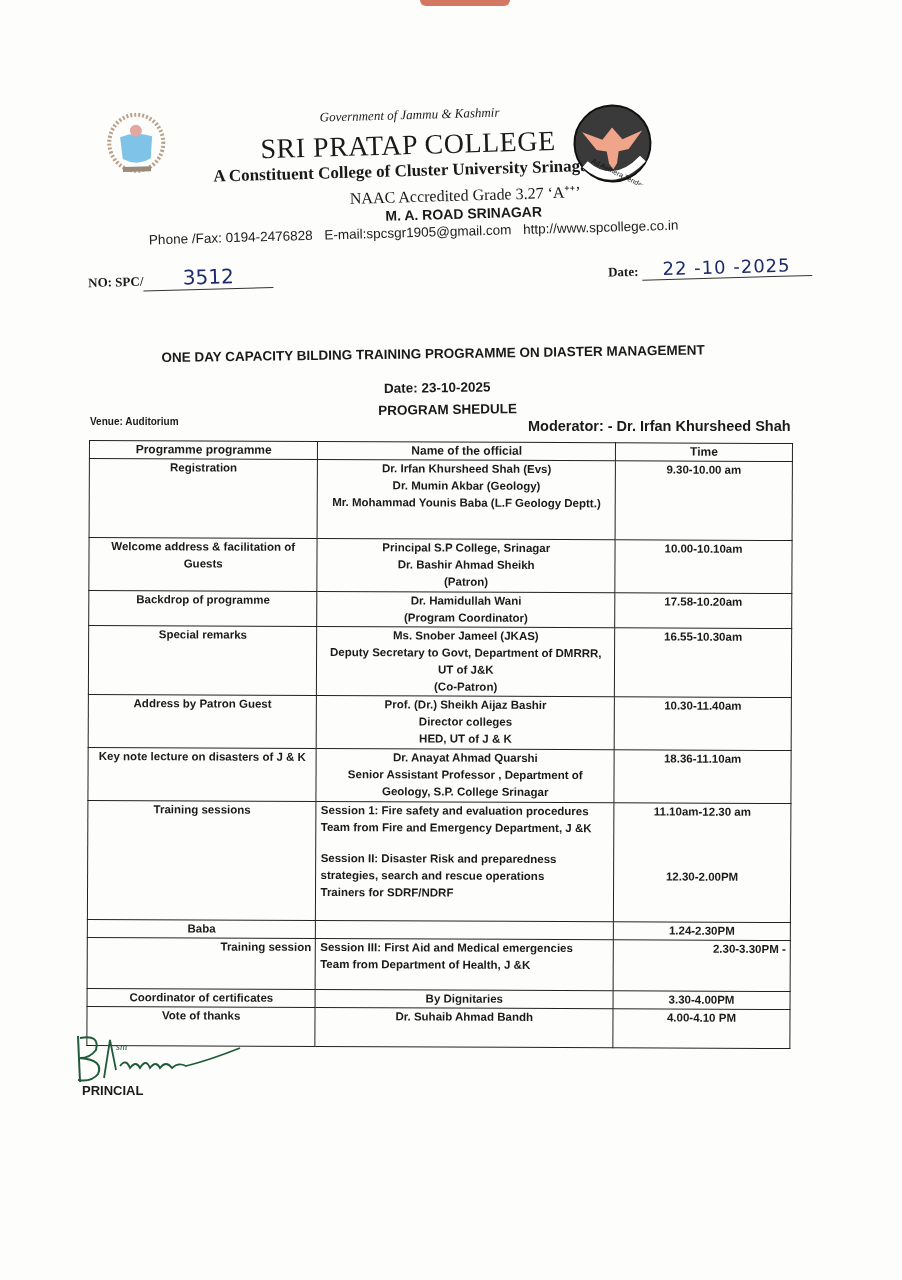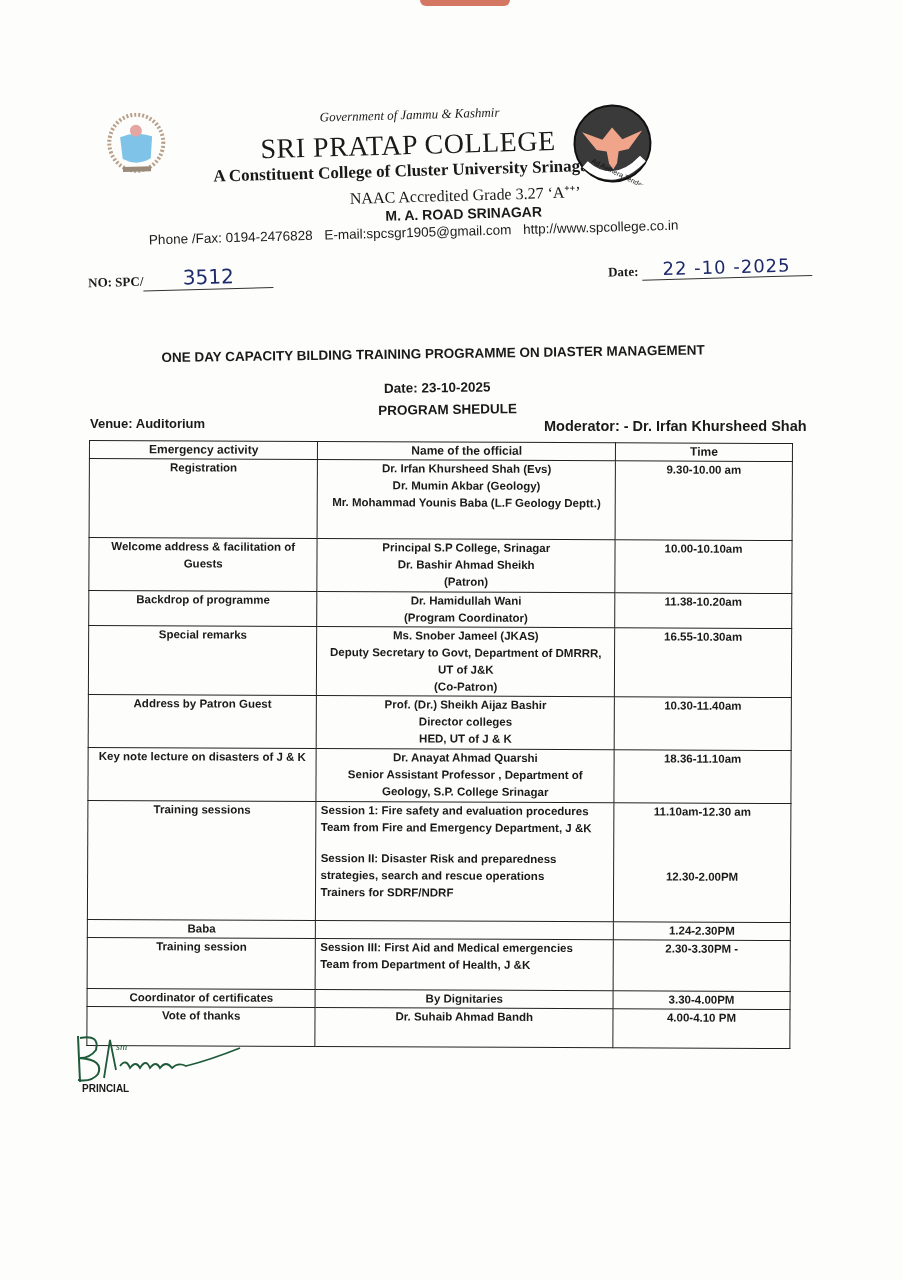--- a/index.html
+++ b/index.html
@@ -20,47 +20,47 @@
   .contact span { margin-right: 8px; }
   .refno { position: absolute; left: 86px; top: 158px; font-family: "Liberation Serif", serif; font-weight: bold; font-size: 13px; }
   .refno .hand { display: inline-block; width: 130px; border-bottom: 1px solid #333; font-family: "DejaVu Sans", sans-serif; font-size: 20px; color: #1d2a6b; text-align: center; font-weight: normal; }
   .datebox { position: absolute; left: 606px; top: 164px; font-family: "Liberation Serif", serif; font-weight: bold; font-size: 13px; }
   .datebox .hand { display: inline-block; width: 170px; border-bottom: 1px solid #333; font-family: "DejaVu Sans", sans-serif; font-size: 18px; color: #1d2a6b; text-align: center; font-weight: normal; letter-spacing: 1px; }
 
   .titles { position: absolute; left: 0; top: 340px; width: 902px; height: 90px; transform: rotate(-0.8deg); transform-origin: 450px 50px; }
   .t1 { position: absolute; left: 162px; top: 6px; font-weight: bold; font-size: 13.5px; }
   .t2 { position: absolute; left: 384px; top: 40px; font-weight: bold; font-size: 13.5px; }
   .t3 { position: absolute; left: 378px; top: 62px; font-weight: bold; font-size: 13.5px; }
-  .venue { position: absolute; left: 90px; top: 416px; font-weight: bold; font-size: 13px; }
-  .moderator { position: absolute; left: 528px; top: 418px; font-weight: bold; font-size: 14.5px; margin-left: 16px; }
+  .venue { position: absolute; left: 90px; top: 416px; font-weight: bold; font-size: 10px; }
+  .moderator { position: absolute; left: 528px; top: 418px; font-weight: bold; font-size: 14.5px; }
 
   .schedule { position: absolute; left: 89px; top: 440px; width: 704px; border-collapse: collapse; font-weight: bold; font-size: 11.5px; line-height: 17px; transform: rotate(0.25deg); transform-origin: 0 0; }
   .schedule th, .schedule td { border: 1px solid #222; padding: 0 4px; text-align: center; vertical-align: top; }
   .schedule th { font-size: 12px; }
   .col-activity { width: 222px; }
   .col-official { width: 292px; }
   .col-time { width: 170px; }
   .schedule td.official.left { text-align: left; }
   .schedule td .line { display: block; }
   .gap { height: 14px; }
   .row-registration td { height: 78px; }
   .row-welcome td { height: 52px; }
   .row-backdrop td { height: 34px; }
   .row-special td { height: 68px; }
   .row-chief td { height: 52px; }
   .row-keynote td { height: 52px; }
   .row-training td { height: 118px; }
   .row-lunch td { height: 16px; }
-  .row-training2 td { height: 50px; }
+  .row-training2 td { height: 50px; text-align: right; }
   .row-cert td { height: 16px; }
   .row-thanks td { height: 38px; }
   .time-gap { height: 48px; }
 
   .signature { position: absolute; left: 70px; top: 1030px; width: 180px; height: 60px; }
-  .principal { position: absolute; left: 82px; top: 1083px; font-weight: bold; font-size: 10px; }
+  .principal { position: absolute; left: 82px; top: 1083px; font-weight: bold; font-size: 13px; }
 </style>
 </head>
 <body>
 
 <div class="top-mark"></div>
 
 <div class="header">
   <svg class="logo-left" viewBox="0 0 60 64">
     <ellipse cx="30" cy="30" rx="27" ry="28" fill="none" stroke="#b8a08a" stroke-width="4" stroke-dasharray="2 2"></ellipse>
     <path d="M14 24 Q30 18 46 24 L44 46 Q30 54 16 46 Z" fill="#7fc3e8"></path>
@@ -101,21 +101,21 @@
   <div class="t2">Date: 23-10-2025</div>
   <div class="t3">PROGRAM SHEDULE</div>
 </div>
 
 <div class="venue">Venue: Auditorium</div>
 <div class="moderator">Moderator: - Dr. Irfan Khursheed Shah</div>
 
 <table class="schedule">
   <thead>
     <tr>
-      <th class="col-activity">Emergency activity</th>
+      <th class="col-activity">Programme programme</th>
       <th class="col-official">Name of the official</th>
       <th class="col-time">Time</th>
     </tr>
   </thead>
   <tbody>
     <tr class="row-registration">
       <td>Registration</td>
       <td>
         <span class="line">Dr. Irfan Khursheed Shah (Evs)</span>
         <span class="line">Dr. Mumin Akbar (Geology)</span>
@@ -131,21 +131,21 @@
         <span class="line">(Patron)</span>
       </td>
       <td>10.00-10.10am</td>
     </tr>
     <tr class="row-backdrop">
       <td>Backdrop of programme</td>
       <td>
         <span class="line">Dr. Hamidullah Wani</span>
         <span class="line">(Program Coordinator)</span>
       </td>
-      <td>11.38-10.20am</td>
+      <td>17.58-10.20am</td>
     </tr>
     <tr class="row-special">
       <td>Special remarks</td>
       <td>
         <span class="line">Ms. Snober Jameel (JKAS)</span>
         <span class="line">Deputy Secretary to Govt, Department of DMRRR,</span>
         <span class="line">UT of J&amp;K</span>
         <span class="line">(Co-Patron)</span>
       </td>
       <td>16.55-10.30am</td>

